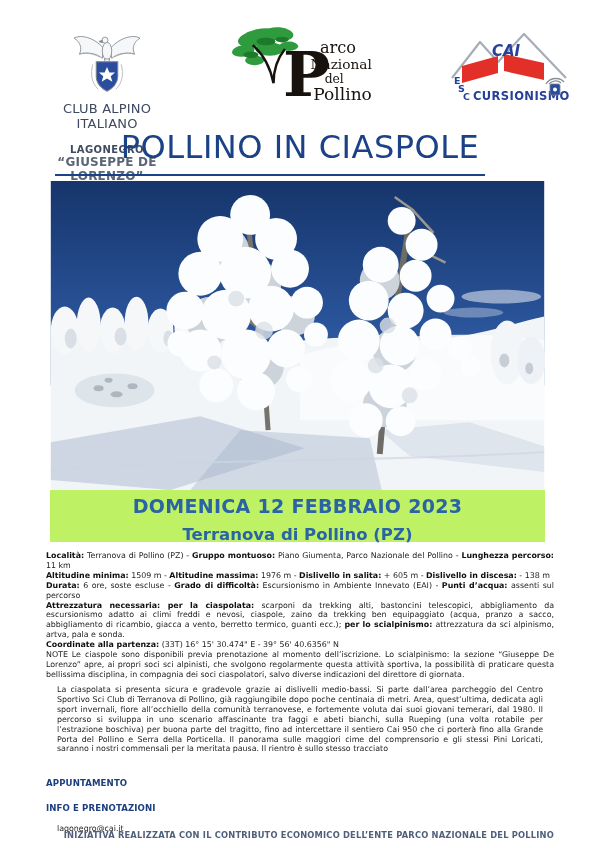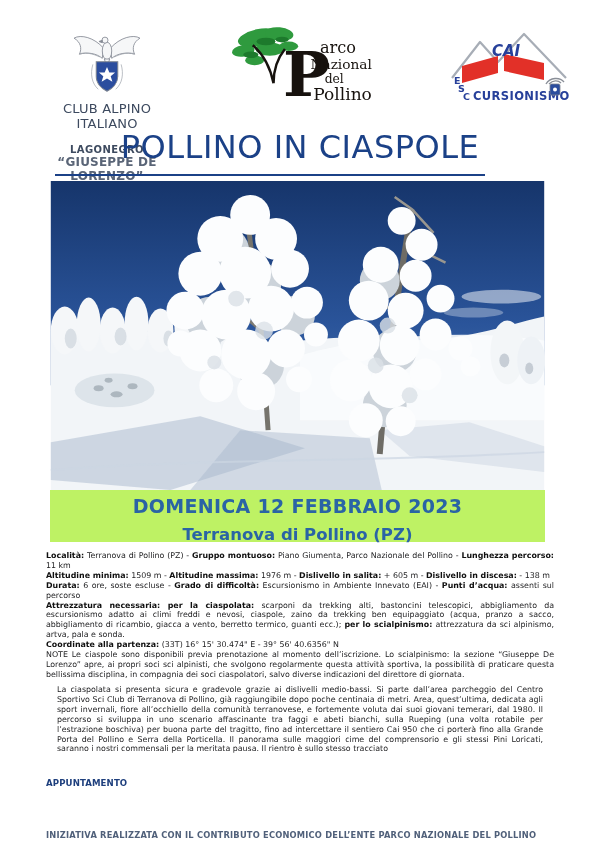--- a/index.html
+++ b/index.html
@@ -28,21 +28,21 @@
   .band .d2{font-size:16.5px;font-weight:bold;color:#2a64a5;margin-top:8px;}
 
   
   .abs{position:absolute;left:46px;width:508px;}
   .details{top:551px;font-size:7.9px;line-height:9.9px;text-align:justify;color:#1d1d1f;margin:0;}
   .details .b{font-weight:bold;color:#101010;}
   .sec-h{font-size:8.6px;font-weight:bold;color:#1e3f7d;letter-spacing:.1px;margin:0 0 2px 0;}
   .sec-b{font-size:7.9px;line-height:9.9px;color:#1d1d1f;margin:11px;}
   .just{text-align:justify;}
   .sec1{top:674px;} .sec2{top:753px;} .sec3{top:778px;} .sec4{top:803px;}
-  .footer{top:830px;font-size:8.3px;font-weight:bold;color:#50607a;letter-spacing:.2px;margin:0;}
+  .footer{top:830px;font-size:8.3px;font-weight:bold;color:#50607a;letter-spacing:.2px;margin:0;text-align:right;}
 </style>
 </head>
 <body>
 
 <div class="page">
 
   <div class="logo-left">
     <svg width="74" height="74" viewBox="0 0 110 104">
 
       <g fill="#f6f7f8" stroke="#878c96" stroke-width="1.3" stroke-linejoin="round">
@@ -247,16 +247,20 @@
   </div>
 
   <p class="abs details"><span class="b">Località:</span><span> Terranova di Pollino (PZ) - </span><span class="b">Gruppo montuoso:</span><span> Piano Giumenta, Parco Nazionale del Pollino - </span><span class="b">Lunghezza percorso:</span><span> 11 km</span><br><span class="b">Altitudine minima:</span><span> 1509 m -  </span><span class="b">Altitudine massima:</span><span> 1976 m -  </span><span class="b">Dislivello in salita:</span><span> + 605 m -  </span><span class="b">Dislivello in discesa:</span><span> - 138 m</span><br><span class="b">Durata:</span><span> 6 ore, soste escluse - </span><span class="b">Grado di difficoltà:</span><span> Escursionismo in Ambiente Innevato (EAI) - </span><span class="b">Punti d’acqua:</span><span> assenti sul percorso</span><br><span class="b">Attrezzatura necessaria: per la ciaspolata:</span><span> scarponi da trekking alti, bastoncini telescopici, abbigliamento da escursionismo adatto ai climi freddi e nevosi, ciaspole, zaino da trekking ben equipaggiato (acqua, pranzo a sacco, abbigliamento di ricambio, giacca a vento, berretto termico, guanti ecc.); </span><span class="b">per lo scialpinismo:</span><span> attrezzatura da sci alpinismo, artva, pala e sonda.</span><br><span class="b">Coordinate alla partenza:</span><span> (33T) 16° 15' 30.474" E - 39° 56' 40.6356" N</span><br><span>NOTE Le ciaspole sono disponibili previa prenotazione al momento dell’iscrizione. Lo scialpinismo: la sezione “Giuseppe De Lorenzo” apre, ai propri soci sci alpinisti, che svolgono regolarmente questa attività sportiva, la possibilità di praticare questa bellissima disciplina, in compagnia dei soci ciaspolatori, salvo diverse indicazioni del direttore di giornata.</span></p>
 
   <div class="abs sec1">
     <p class="sec-b just">La ciaspolata si presenta sicura e gradevole grazie ai dislivelli medio-bassi. Si parte dall’area parcheggio del Centro Sportivo Sci Club di Terranova di Pollino, già raggiungibile dopo poche centinaia di metri. Area, quest’ultima, dedicata agli sport invernali, fiore all’occhiello della comunità terranovese, e fortemente voluta dai suoi giovani temerari, dal 1980. Il percorso si sviluppa in uno scenario affascinante tra faggi e abeti bianchi, sulla Rueping (una volta rotabile per l’estrazione boschiva) per buona parte del tragitto, fino ad intercettare il sentiero Cai 950 che ci porterà fino alla Grande Porta del Pollino e Serra della Porticella. Il panorama sulle maggiori cime del comprensorio e gli stessi Pini Loricati, saranno i nostri commensali per la meritata pausa. Il rientro è sullo stesso tracciato</p>
   </div>
   <div class="abs sec3">
     <div class="sec-h">APPUNTAMENTO</div>
   </div>
+  <div class="abs sec4">
+    <div class="sec-h">INFO E PRENOTAZIONI</div>
+    <p class="sec-b">lagonegro@cai.it</p>
+  </div>
 
   <p class="abs footer">INIZIATIVA REALIZZATA CON IL CONTRIBUTO ECONOMICO DELL’ENTE PARCO NAZIONALE DEL POLLINO</p>
 
 </div>
 
 </body></html>

